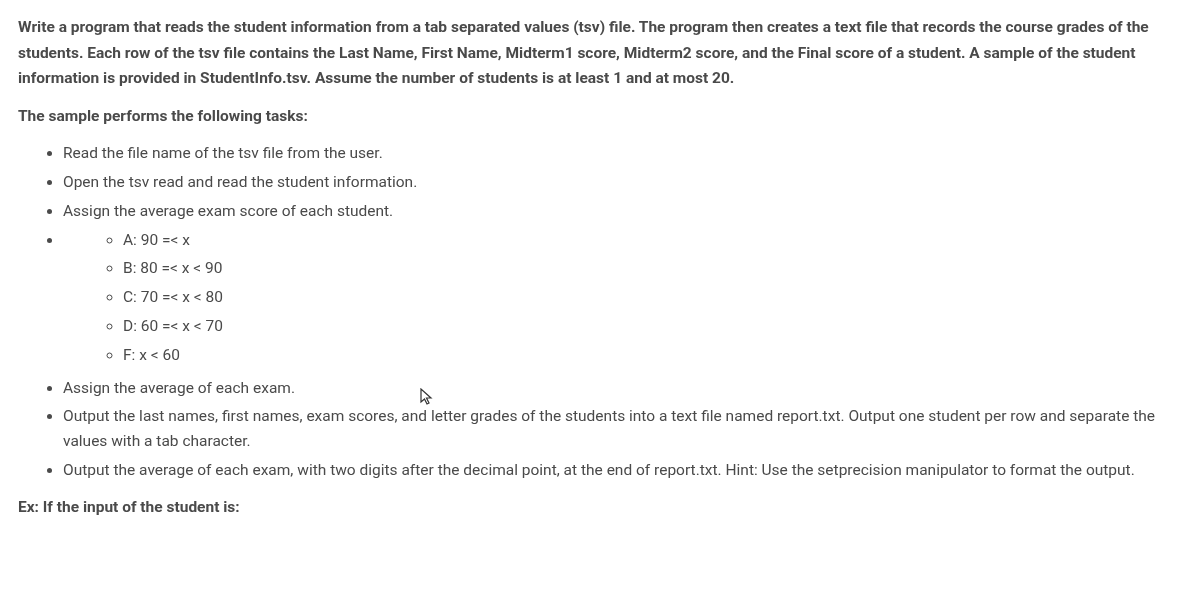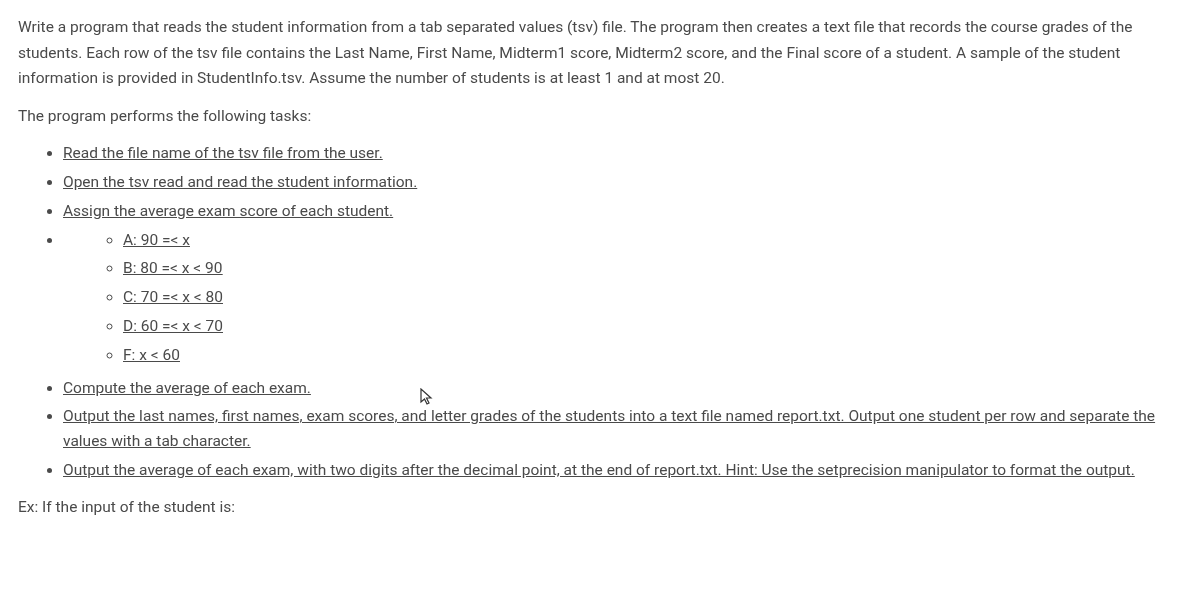--- a/index.html
+++ b/index.html
@@ -12,26 +12,25 @@
       font-size: 15.5px;
       line-height: 1.65;
       color: #4a4a4a;
       background: #ffffff;
       padding: 15px 18px;
       width: 1200px;
       position: relative;
     }
     p {
       margin-bottom: 12px;
-      font-weight: 400;
+      font-weight: 700;
     }
     ul {
       margin-left: 45px;
       margin-bottom: 12px;
-      text-decoration: underline;
     }
     ul ul {
       margin-left: 60px;
       margin-bottom: 8px;
     }
     li {
       margin-bottom: 4px;
       line-height: 1.6;
     }
     ul > li {
@@ -47,36 +46,36 @@
       font-size: 16px;
       color: #333;
       pointer-events: none;
     }
   </style>
 </head>
 <body>
 
 <p>Write a program that reads the student information from a tab separated values (tsv) file. The program then creates a text file that records the course grades of the students. Each row of the tsv file contains the Last Name, First Name, Midterm1 score, Midterm2 score, and the Final score of a student. A sample of the student information is provided in StudentInfo.tsv. Assume the number of students is at least 1 and at most 20.</p>
 
-<p>The program performs the following tasks:</p>
+<p>The sample performs the following tasks:</p>
 
 <ul>
   <li>Read the file name of the tsv file from the user.</li>
   <li>Open the tsv read and read the student information.</li>
   <li>Assign the average exam score of each student.</li>
   <li>
     <ul>
       <li>A: 90 =&lt; x</li>
       <li>B: 80 =&lt; x &lt; 90</li>
       <li>C: 70 =&lt; x &lt; 80</li>
       <li>D: 60 =&lt; x &lt; 70</li>
       <li>F: x &lt; 60</li>
     </ul>
   </li>
-  <li>Compute the average of each exam.</li>
+  <li>Assign the average of each exam.</li>
   <li>Output the last names, first names, exam scores, and letter grades of the students into a text file named report.txt. Output one student per row and separate the values with a tab character.</li>
   <li>Output the average of each exam, with two digits after the decimal point, at the end of report.txt. Hint: Use the setprecision manipulator to format the output.</li>
 </ul>
 
 <p>Ex: If the input of the student is:</p>
 
 <div class="cursor">
   <svg width="14" height="18" viewBox="0 0 14 18" fill="none" stroke="#333" stroke-width="1.2">
     <path d="M1 1 L1 14 L4.5 11 L7 16 L9 15 L6.5 10 L11 10 Z" fill="white"></path>
   </svg>

